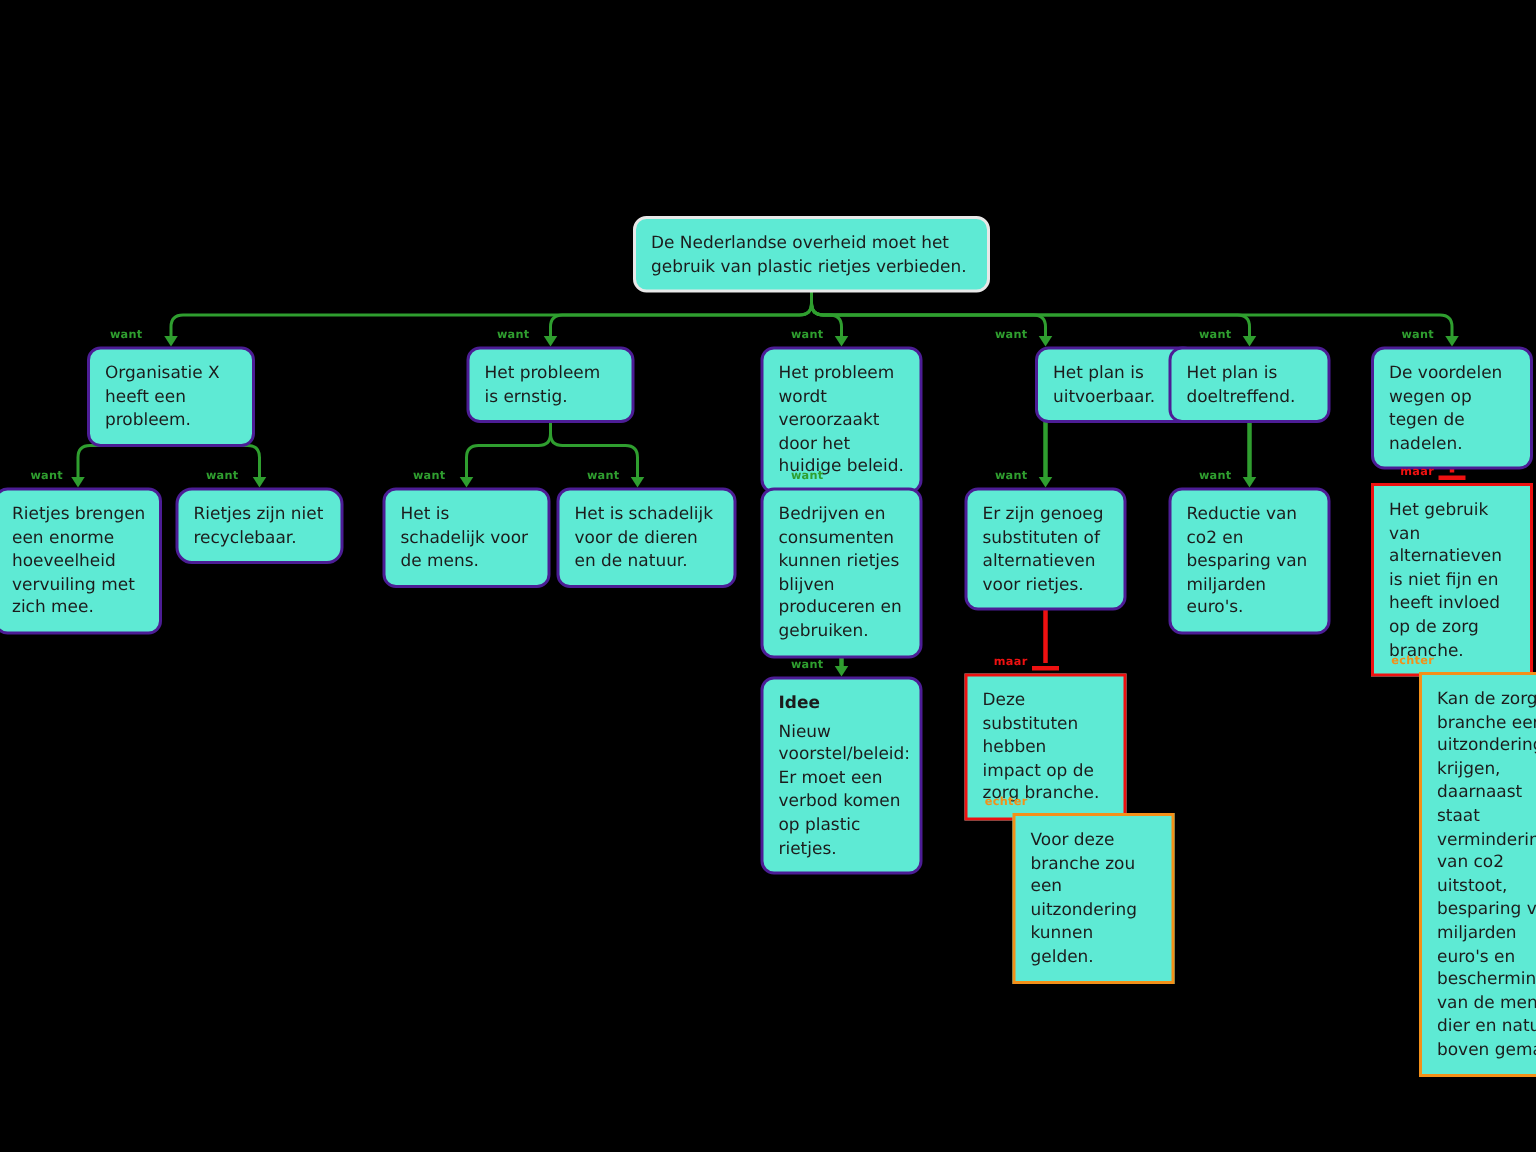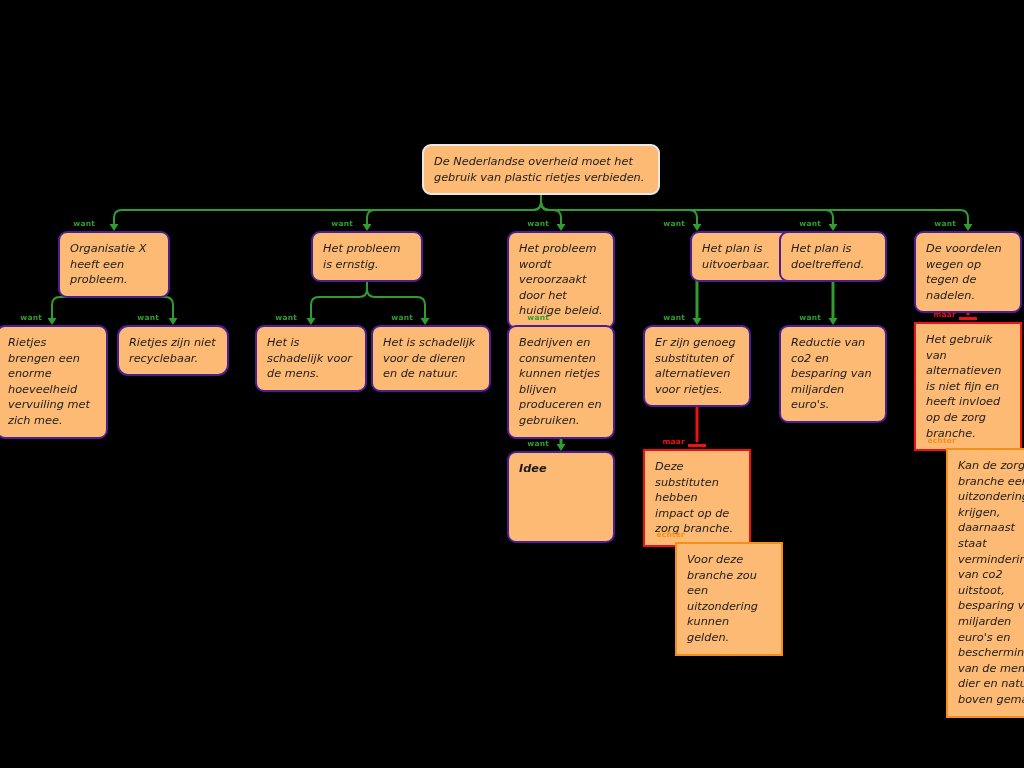--- a/index.html
+++ b/index.html
@@ -23,27 +23,26 @@
   #edges {
     position: absolute;
     left: 0; top: 0;
     width: 1024px;
     height: 768px;
     pointer-events: none;
   }
   .node {
     position: absolute;
     box-sizing: border-box;
-    background: #fdba74;
+    background: #5eead4;
     color: #1c1c1c;
     font-size: 11.3px;
     line-height: 15.6px;
     padding: 8px 9px 8px 10px;
     overflow: hidden;
-    font-style: italic;
   }
   .node.green {
     border: 2px solid #4c1d95;
     border-radius: 9px;
   }
   .node.root {
     border: 2px solid #e8e8e8;
     border-radius: 9px;
   }
   .node.red {
@@ -150,20 +149,21 @@
         <span class="body">Het is schadelijk voor de mens.</span>
       </div>
       <div class="node green" style="left: 371px; top: 325px; width: 120px; min-height: 60px;">
         <span class="body">Het is schadelijk voor de dieren en de natuur.</span>
       </div>
       <div class="node green" style="left: 507px; top: 325px; width: 108px; min-height: 92px;">
         <span class="body">Bedrijven en consumenten kunnen rietjes blijven produceren en gebruiken.</span>
       </div>
       <div class="node green" style="left: 507px; top: 451px; width: 108px; min-height: 92px;">
         <span class="title">Idee</span>
+        <span class="body">Nieuw voorstel/beleid: Er moet een verbod komen op plastic rietjes.</span>
       </div>
       <div class="node green" style="left: 643px; top: 325px; width: 108px; min-height: 68px;">
         <span class="body">Er zijn genoeg substituten of alternatieven voor rietjes.</span>
       </div>
       <div class="node red" style="left: 643px; top: 449px; width: 108px; min-height: 50px;">
         <span class="body">Deze substituten hebben impact op de zorg branche.</span>
       </div>
       <div class="node orange" style="left: 643px; top: 542px; width: 108px; min-height: 68px;">
         <span class="body">Voor deze branche zou een uitzondering kunnen gelden.</span>
       </div>

